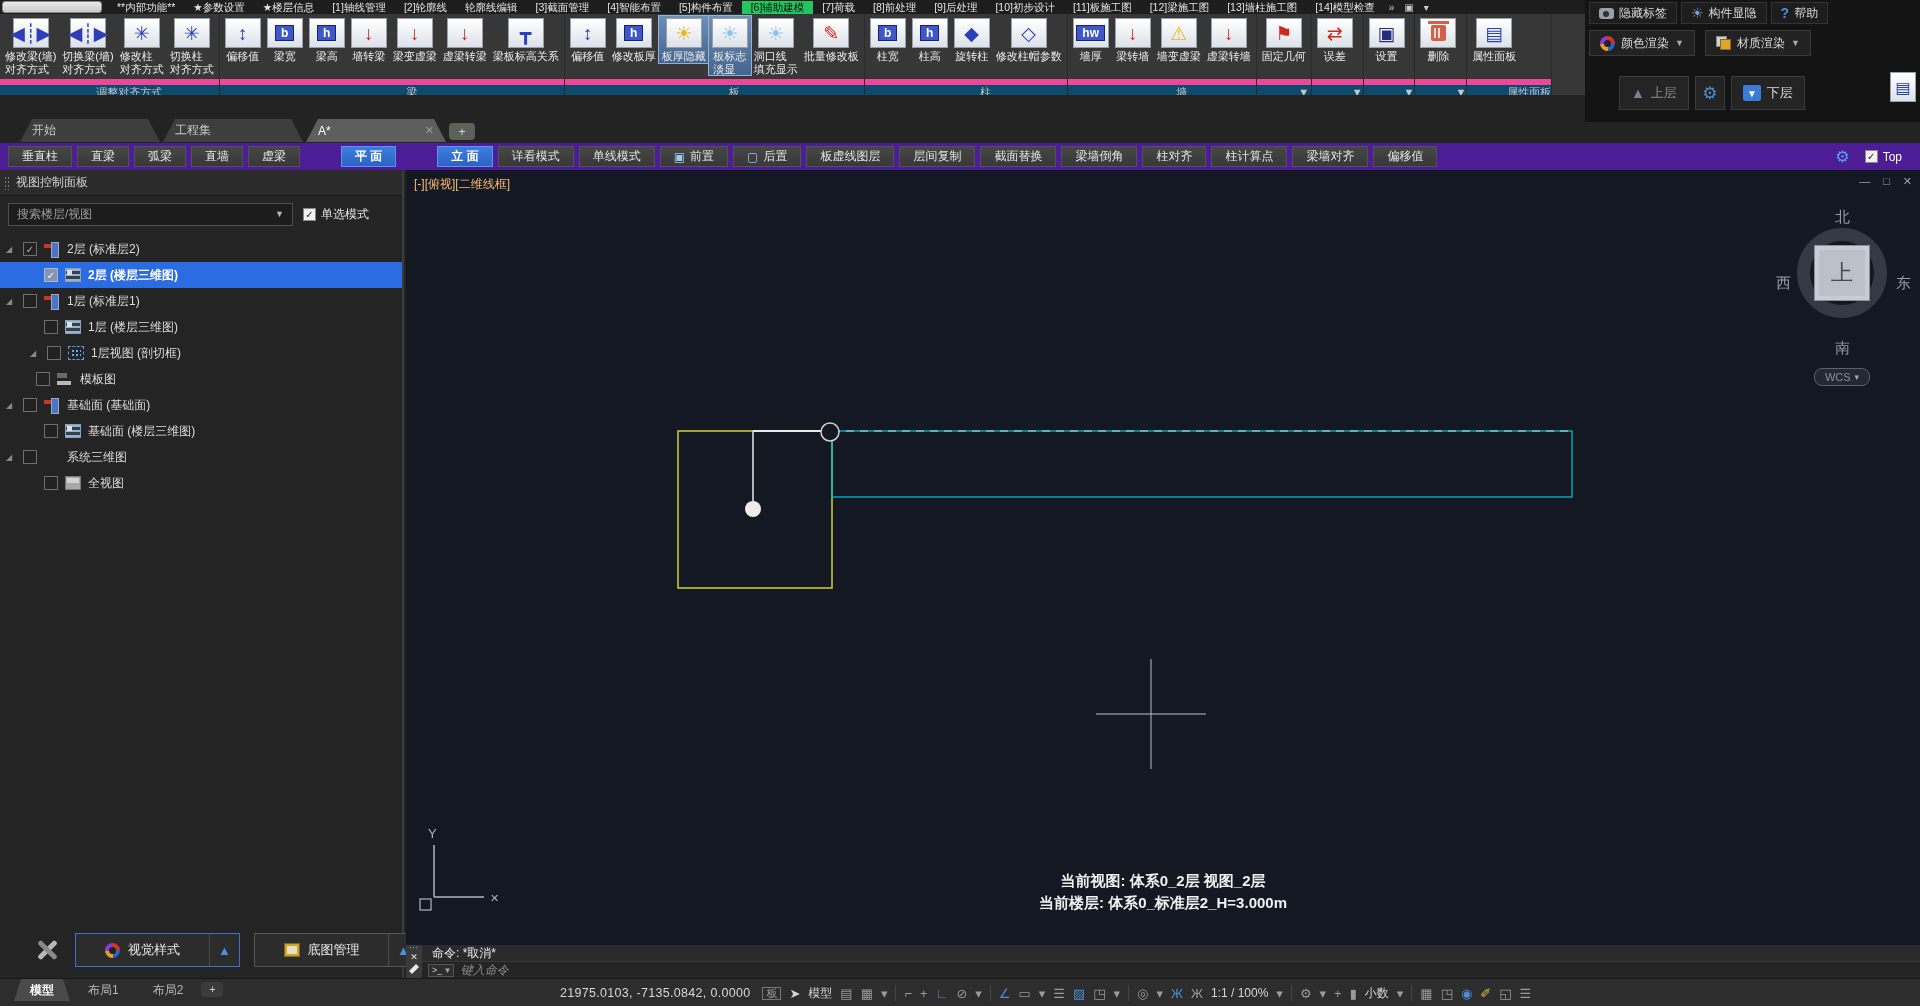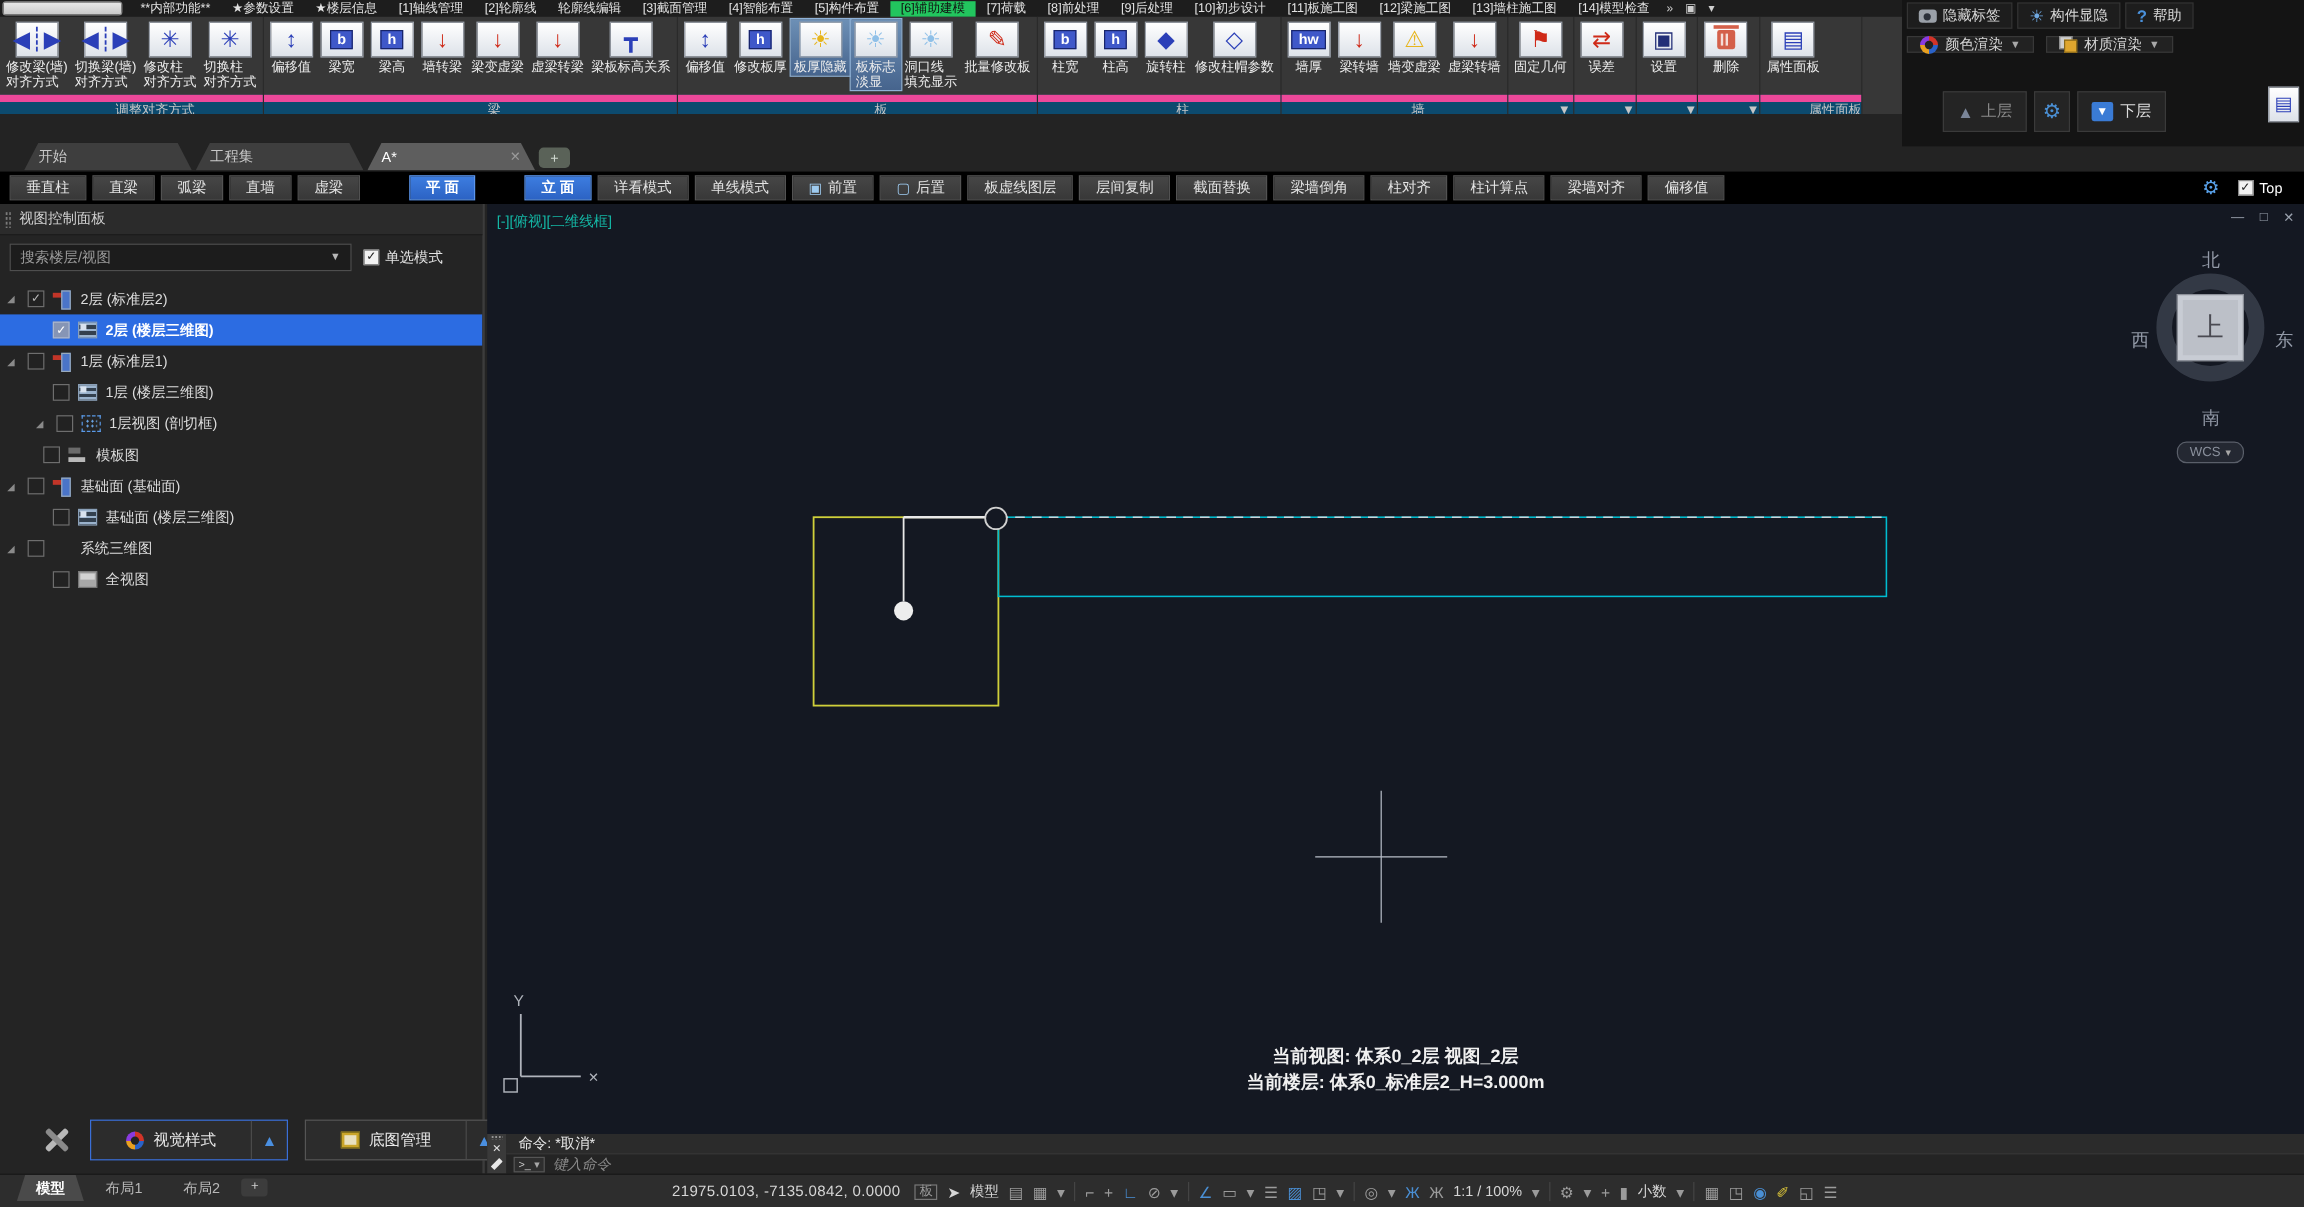--- a/index.html
+++ b/index.html
@@ -33,21 +33,21 @@
 
   
   #rzone{position:absolute;left:1585px;top:0;width:335px;height:122px;background:#141414;z-index:5;}
   .rz-row1{position:absolute;left:4px;top:2px;display:flex;gap:4px;}
   .rz-btn{height:22px;display:flex;align-items:center;gap:5px;background:#1d1d1d;border:1px solid #333;padding:0 9px;font-size:12px;color:#d8d8d8;}
   .i-bubble{width:15px;height:11px;background:#9aa0a8;border-radius:3px;position:relative;}
   .i-bubble::before{content:"";position:absolute;left:2px;bottom:-4px;border:4px solid transparent;border-top-color:#9aa0a8;}
   .i-bubble::after{content:"";position:absolute;left:4px;top:3px;width:6px;height:6px;border-radius:50%;background:#2a2f38;}
   .bulb{font-size:14px;color:#6fa8e0;} .help-q{font-size:14px;font-weight:bold;color:#4a90d9;}
   .rz-row2{position:absolute;left:4px;top:30px;display:flex;gap:10px;}
-  .rz-drop{height:14px;display:flex;align-items:center;gap:6px;background:#222;border:1px solid #383838;padding:0 10px;font-size:12px;color:#d8d8d8;}
+  .rz-drop{height:26px;display:flex;align-items:center;gap:6px;background:#222;border:1px solid #383838;padding:0 10px;font-size:12px;color:#d8d8d8;}
   .i-donut{width:15px;height:15px;border-radius:50%;background:conic-gradient(#d23428 0 25%,#2a62c8 25% 50%,#e8a020 50% 75%,#8a3ae0 75% 100%);position:relative;}
   .i-donut::after{content:"";position:absolute;left:4px;top:4px;width:7px;height:7px;border-radius:50%;background:#222;}
   .i-mats{width:15px;height:14px;position:relative;}
   .i-mats::before{content:"";position:absolute;left:0;top:0;width:9px;height:9px;background:#cfcfcf;border:1px solid #8a8a8a;}
   .i-mats::after{content:"";position:absolute;right:0;bottom:0;width:9px;height:9px;background:#dfa62e;border:1px solid #8a6a1a;}
   .caret{font-size:9px;color:#a8a8a8;}
   .rz-row3{position:absolute;left:34px;top:76px;display:flex;gap:6px;align-items:center;}
   .rz-nav{height:34px;display:flex;align-items:center;gap:6px;background:#242424;border:1px solid #3a3a3a;padding:0 11px;font-size:13px;}
   .up-ic{color:#7a8598;font-size:14px;} .dim{color:#8a8a8a;}
   .dn-ic{width:18px;height:16px;background:#3a7bd5;color:#fff;font-size:10px;display:flex;align-items:center;justify-content:center;border-radius:2px;}
@@ -56,21 +56,21 @@
 
   
   #midband{position:absolute;left:0;top:95px;width:1585px;height:48px;background:#232323;}
   .dtabs{position:absolute;left:20px;bottom:1px;display:flex;align-items:flex-end;gap:3px;}
   .dtab{height:23px;min-width:140px;display:flex;align-items:center;justify-content:space-between;padding:0 12px;background:#3e3e3e;color:#c8c8c8;font-size:12px;clip-path:polygon(12px 0,calc(100% - 12px) 0,100% 100%,0 100%);}
   .dtab.on{background:#5e5e5e;color:#fff;}
   .dtab .x{color:#9a9a9a;font-size:11px;margin-left:20px;}
   .dtab-add{width:26px;height:17px;margin-bottom:2px;background:#5a6258;border-radius:4px;color:#cfd8cf;font-size:12px;display:flex;align-items:center;justify-content:center;}
 
   
-  #qbar{position:absolute;left:0;top:143px;width:1920px;height:27px;background:#000000;display:flex;align-items:center;gap:5px;padding:0 8px;}
+  #qbar{position:absolute;left:0;top:143px;width:1920px;height:27px;background:#4c1d95;display:flex;align-items:center;gap:5px;padding:0 8px;}
   .tb{height:21px;display:flex;align-items:center;gap:5px;padding:0 13px;background:linear-gradient(#464646,#383838);border:1px solid #525252;color:#e4e4e4;font-size:12px;white-space:nowrap;}
   .tb.on{background:linear-gradient(#3d7de0,#2c63c4);border-color:#5a94ec;font-weight:bold;color:#fff;margin-left:36px;}
   .tb .ti{font-size:12px;color:#9ecbf0;}
   #qbar .spacer{flex:1;}
   .qgear{color:#58a0e8;font-size:16px;margin-right:10px;}
   .topchk{display:flex;align-items:center;gap:5px;margin-right:10px;font-size:12px;color:#fff;}
   .wbox{width:13px;height:13px;background:#f2f2f2;border:1px solid #888;color:#222;font-size:10px;line-height:12px;text-align:center;}
 
   
   #sidebar{position:absolute;left:0;top:170px;width:404px;height:808px;background:#242424;border-right:2px solid #3c3c3c;}
@@ -104,21 +104,21 @@
   .i-tools::after{content:"";position:absolute;left:12px;top:2px;width:5px;height:24px;background:#8a8a8a;border-radius:2px;transform:rotate(-45deg);}
   .big-btn{flex:0 0 165px;height:34px;display:flex;align-items:center;background:#2c2c2c;border:1px solid #555;font-size:13px;color:#e8e8e8;}
   .big-btn.focus{border:1px solid #3a6fd8;}
   .big-btn .lab{flex:1;display:flex;align-items:center;justify-content:center;gap:8px;}
   .big-btn .arr{width:30px;height:100%;border-left:1px solid #4a4a4a;display:flex;align-items:center;justify-content:center;color:#4a8fe0;font-size:13px;}
   .i-book{width:16px;height:14px;background:#caa52a;border:1px solid #7a6a1a;position:relative;}
   .i-book::before{content:"";position:absolute;left:2px;top:2px;right:2px;bottom:2px;background:#e8e0c0;}
 
   
   #canvas{position:absolute;left:406px;top:170px;width:1514px;height:775px;background:#141822;}
-  .vp-label{position:absolute;left:8px;top:6px;font-size:12px;color:#14b8a6;}
+  .vp-label{position:absolute;left:8px;top:6px;font-size:12px;color:#fdba74;}
   .wctrl{position:absolute;right:8px;top:5px;display:flex;gap:13px;color:#9aa2ae;font-size:11px;}
   .cv-svg{position:absolute;left:0;top:0;}
   .stat-lines{position:absolute;left:0;top:700px;width:100%;text-align:center;color:#f0f0f0;font-size:15px;font-weight:bold;line-height:22px;}
   
   .compass{position:absolute;left:1368px;top:38px;width:136px;height:180px;}
   .ring{position:absolute;left:23px;top:20px;width:90px;height:90px;border-radius:50%;border:13px solid rgba(125,135,152,.30);}
   .cdir{position:absolute;color:#939aa8;font-size:15px;}
   .c-n{left:61px;top:0;} .c-s{left:61px;top:131px;} .c-w{left:2px;top:66px;} .c-e{left:122px;top:66px;}
   .cbox{position:absolute;left:40px;top:37px;width:56px;height:56px;background:#bcc0c8;border:1px solid #8b8f98;box-shadow:inset 0 0 0 4px #c8ccd4;display:flex;align-items:center;justify-content:center;font-size:22px;color:#4a4a52;}
   .wcs{position:absolute;left:40px;top:160px;width:56px;height:18px;border:1px solid #5a5f6a;border-radius:8px;display:flex;align-items:center;justify-content:center;gap:4px;font-size:11px;color:#8a909c;background:rgba(60,65,75,.4);}

